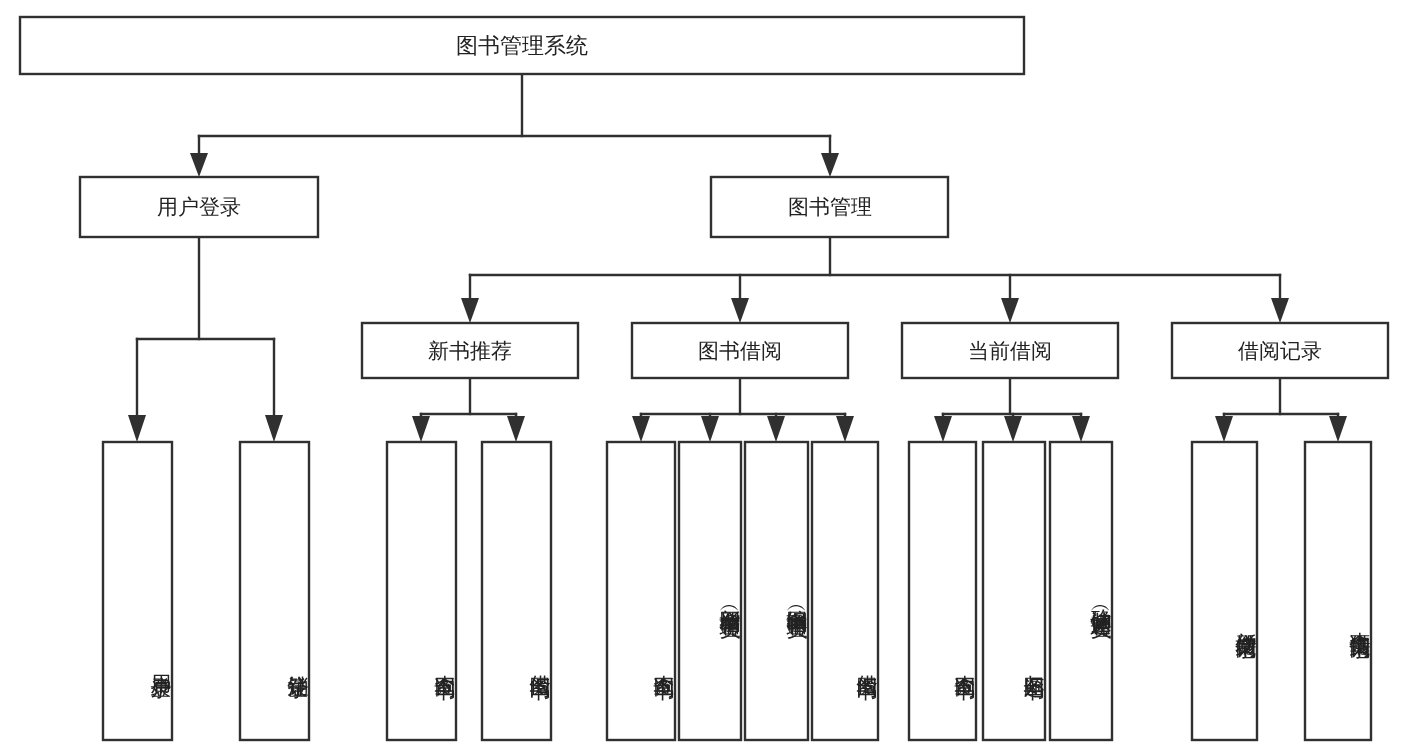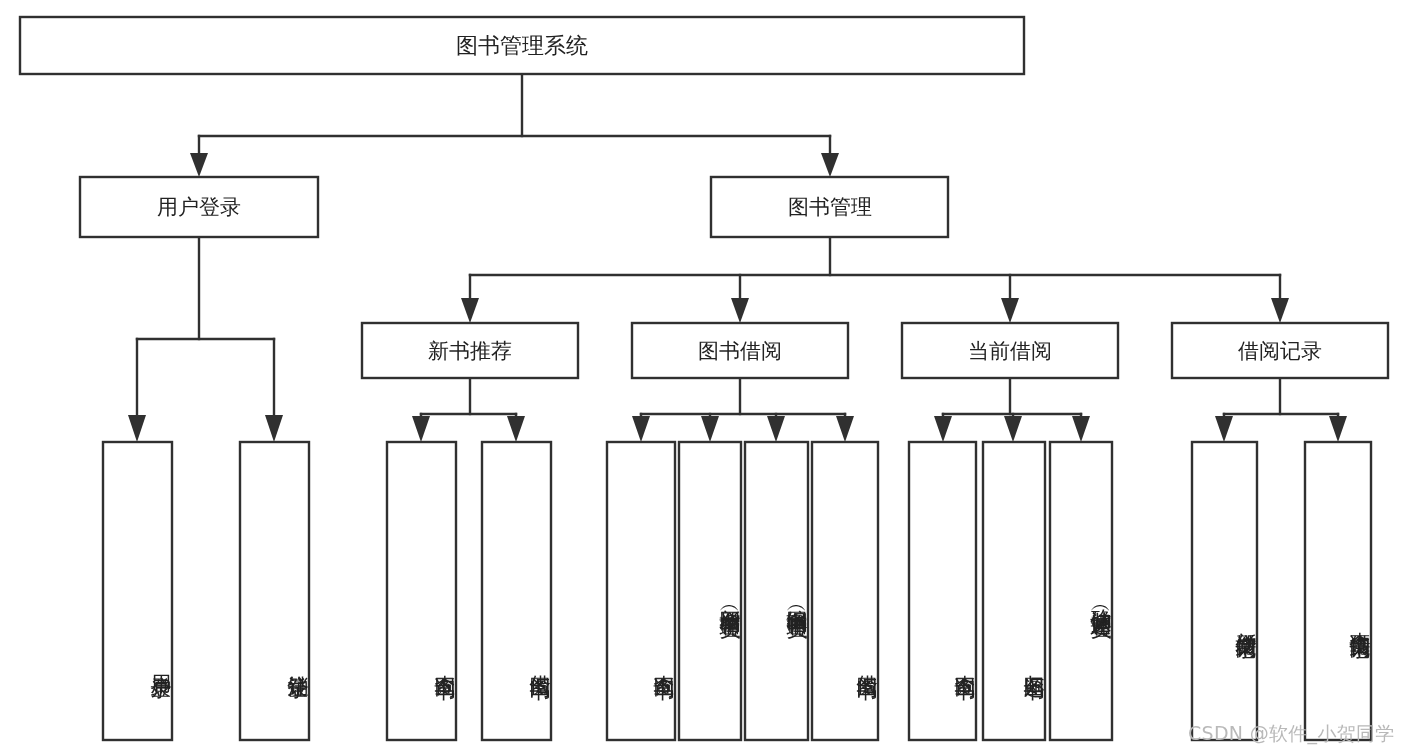--- a/index.html
+++ b/index.html
@@ -221,15 +221,14 @@
   <div class="leaf-label" style="left:607px;  top:437px; width:68px; height:298px; padding-top:70px;">查询图书</div>
   <div class="leaf-label" style="left:679px;  top:437px; width:62px; height:298px; padding-top:8px;">新增图书（管理员）</div>
   <div class="leaf-label" style="left:745px;  top:437px; width:63px; height:298px; padding-top:8px;">编辑图书（管理员）</div>
   <div class="leaf-label" style="left:812px;  top:437px; width:66px; height:298px; padding-top:70px;">借阅图书</div>
   <div class="leaf-label" style="left:909px;  top:437px; width:67px; height:298px; padding-top:70px;">查询图书</div>
   <div class="leaf-label" style="left:983px;  top:437px; width:62px; height:298px; padding-top:70px;">归还图书</div>
   <div class="leaf-label" style="left:1050px; top:437px; width:62px; height:298px; padding-top:8px;">确认归还（管理员）</div>
   <div class="leaf-label" style="left:1192px; top:437px; width:65px; height:298px; padding-top:28px;">新增借阅记录</div>
   <div class="leaf-label" style="left:1305px; top:437px; width:66px; height:298px; padding-top:28px;">查询借阅记录</div>
 
-  <div class="watermark">CSDN @软件_小贺同学</div>
 
 </div>
 
 </body></html>

